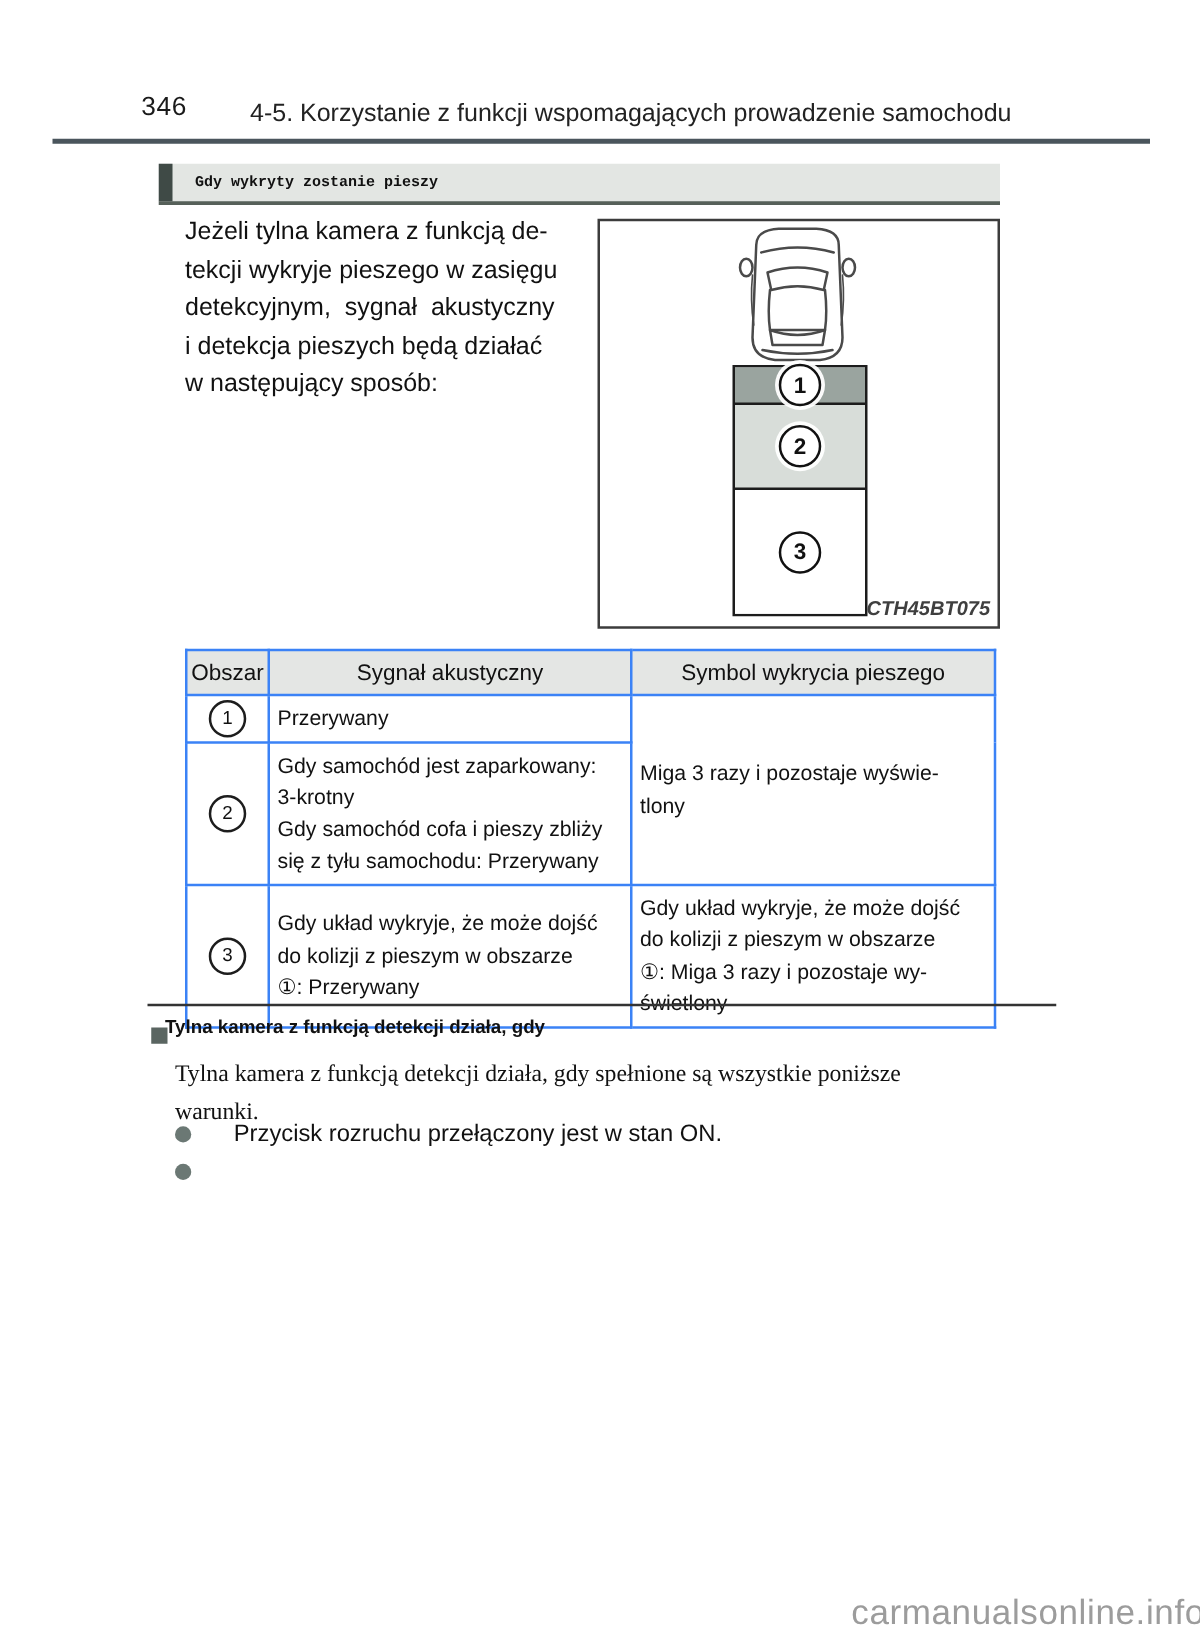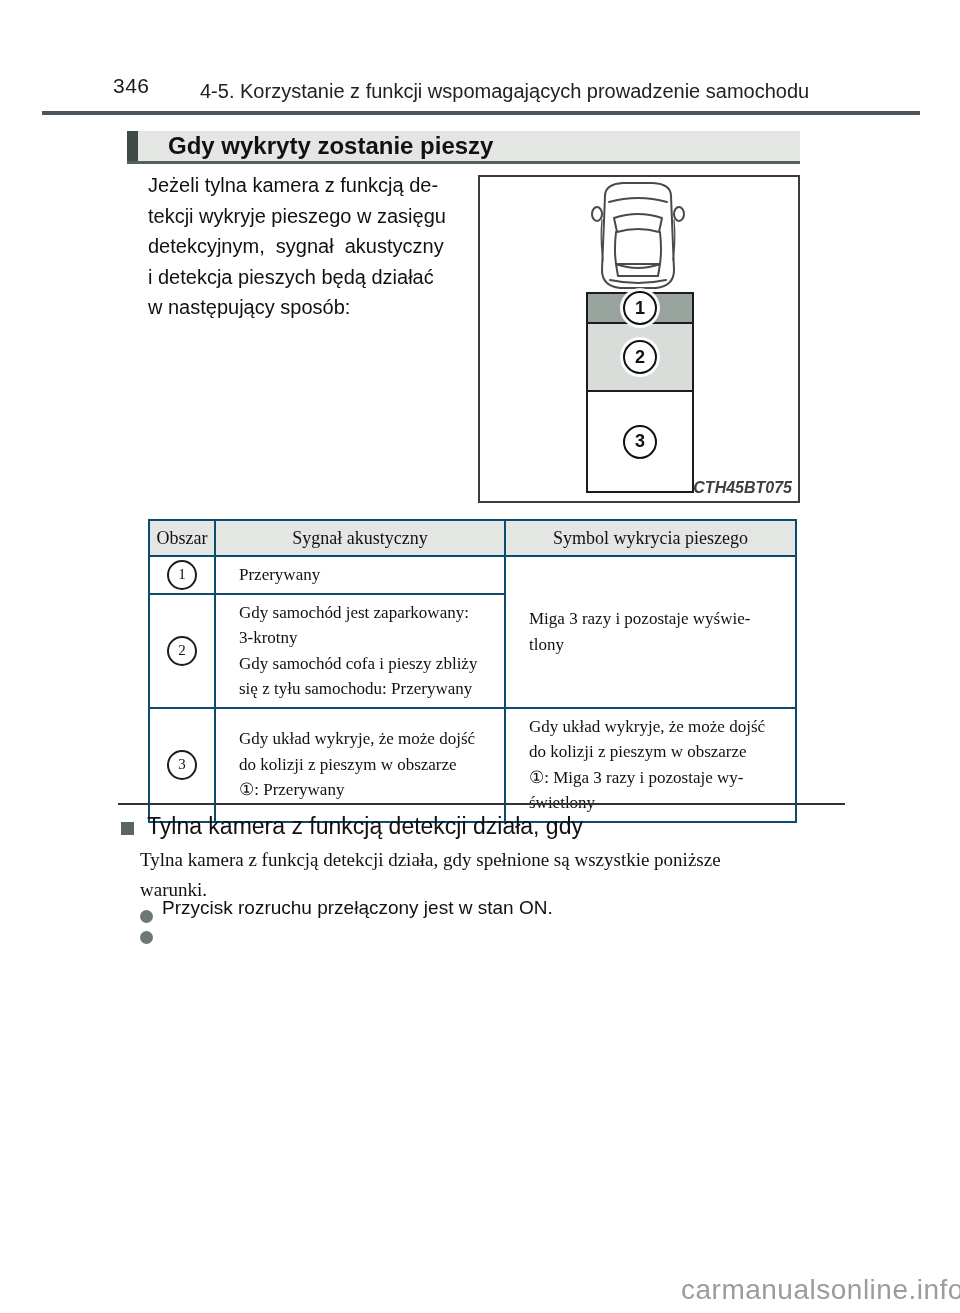--- a/index.html
+++ b/index.html
@@ -14,21 +14,21 @@
   .page-number{left:113px;top:74px;font-size:21px;font-weight:normal;letter-spacing:.5px;}
   .chapter-title{left:200px;top:80px;font-size:20px;color:#222;}
   .top-rule{left:42px;top:111px;width:878px;height:4px;background:#4a555c;}
 
   
   .heading-bar{
     left:127px;top:131px;width:673px;height:30px;background:#e3e6e3;
     border-bottom:3px solid #566059;
   }
   .heading-accent{position:absolute;left:0;top:0;width:11px;height:100%;background:#3f4a46;}
-  .heading-text{margin-left:41px;font-size:24px;font-weight:bold;line-height:30px;color:#111;}
+  .heading-text{margin-left:29px;font-size:12px;font-weight:bold;line-height:30px;color:#111;font-family:Liberation Mono, monospace;}
 
   
   .intro{left:148px;top:170px;width:340px;font-size:20px;line-height:30.5px;color:#111;}
 
   
   .figure-box{left:478px;top:175px;width:318px;height:324px;border:2px solid #3c3c3c;background:#fff;}
   .car-svg{position:absolute;left:110px;top:3px;width:96px;height:112px;}
   .zones{position:absolute;left:106px;top:115px;width:104px;border:2px solid #1c1c1c;}
   .zone{display:flex;align-items:center;justify-content:center;}
   .zone-1{height:28px;background:#9aa49f;border-bottom:2px solid #1c1c1c;}
@@ -38,40 +38,40 @@
     width:30px;height:30px;border-radius:50%;background:#fff;border:2.5px solid #111;
     box-shadow:0 0 0 3px rgba(255,255,255,.95);
     display:flex;align-items:center;justify-content:center;
     font-size:18px;font-weight:bold;color:#111;
   }
   .figure-code{position:absolute;right:6px;bottom:4px;font-size:16px;font-weight:bold;color:#3f3f3f;font-style:italic;}
 
   
   .spec-table{left:148px;top:519px;}
   table{border-collapse:collapse;table-layout:fixed;width:647px;}
-  th,td{border:2px solid #0c4a6e;font-weight:normal;font-family:Liberation Serif, serif;}
+  th,td{border:2px solid #3b82f6;font-weight:normal;}
   th{height:32px;background:#e4e6e4;font-size:18px;text-align:center;color:#111;}
   td{font-size:17px;line-height:25.5px;color:#111;}
   td.area-cell{text-align:center;vertical-align:middle;}
-  td.text-cell{padding:5px 23px;vertical-align:middle;}
+  td.text-cell{padding:5px 6px;vertical-align:middle;}
   .r1{height:31px;}
   .r2{height:98px;}
   .r3{height:95px;}
   .area-circle{
     display:inline-flex;width:26px;height:26px;border-radius:50%;border:2px solid #1d1d1d;
     align-items:center;justify-content:center;font-size:15px;color:#111;background:#fff;
   }
 
   
   .notes-rule{left:118px;top:803px;width:727px;height:2px;background:#333;}
   .note-square{left:121px;top:822px;width:13px;height:13px;background:#5a6561;}
-  .note-heading{left:147px;top:813px;font-size:23px;font-weight:normal;color:#111;}
+  .note-heading{left:132px;top:813px;font-size:15px;font-weight:bold;color:#111;}
   .note-body{left:140px;top:845px;font-size:19px;line-height:30px;color:#111;font-family:Liberation Serif, serif;}
   .conditions{left:140px;top:893px;list-style:none;margin:0;padding:0;}
-  .conditions li{display:flex;align-items:flex-end;line-height:30px;font-size:19px;color:#111;}
+  .conditions li{display:flex;align-items:flex-start;line-height:30px;font-size:19px;color:#111;gap:25px;}
   .bullet-dot{flex:0 0 13px;width:13px;height:13px;border-radius:50%;background:#6b7874;margin:8px 9px 0 0;}
 
   
   .watermark{left:681px;top:1274px;font-size:28px;color:#9c9c9c;letter-spacing:.5px;}
 </style>
 </head>
 <body>
 
 <div class="abs page-number">346</div>
 <div class="abs chapter-title">4-5. Korzystanie z funkcji wspomagających prowadzenie samochodu</div>

